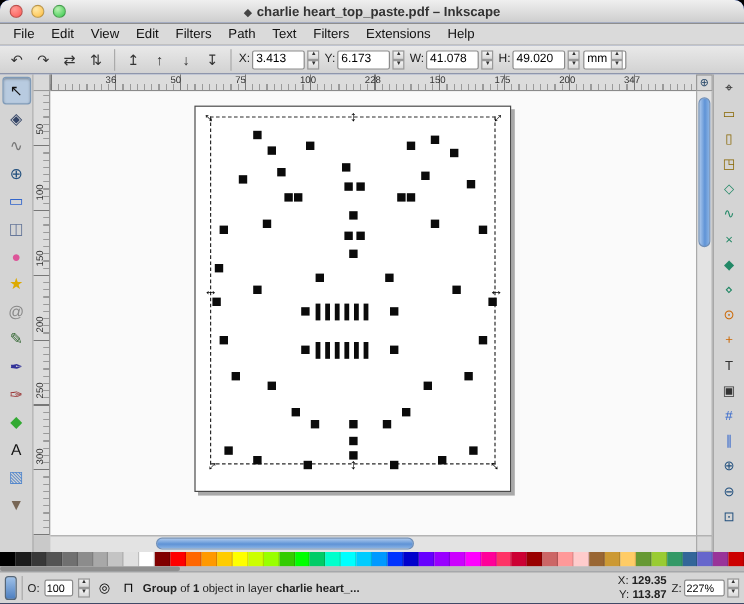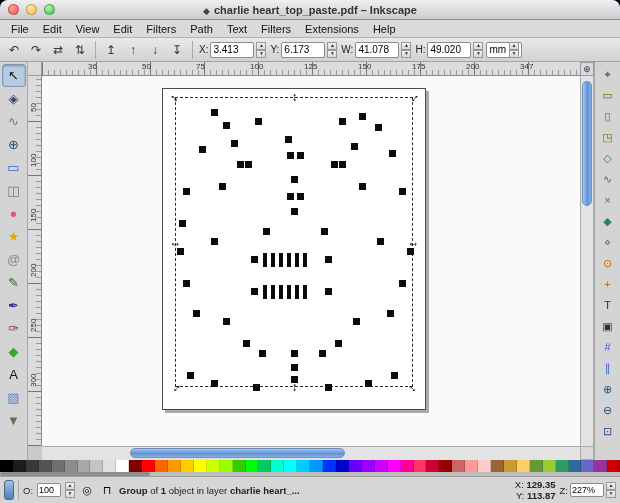--- a/index.html
+++ b/index.html
@@ -194,21 +194,21 @@
         <div class="tool" style="color: rgb(17, 17, 17);">A</div>
         <div class="tool" style="color: rgb(85, 136, 204);">▧</div>
         <div class="tool" style="color: rgb(119, 102, 85);">▼</div>
       </div>
     <div class="ruler-corner"></div>
     <div class="hruler" id="hruler">
         <span style="left: 46px;">36</span>
         <span style="left: 100px;">50</span>
         <span style="left: 154px;">75</span>
         <span style="left: 208px;">100</span>
-        <span style="left: 262px;">125</span>
+        <span style="left: 262px;">228</span>
         <span style="left: 316px;">150</span>
         <span style="left: 370px;">175</span>
         <span style="left: 424px;">200</span>
         <span style="left: 478px;">347</span>
       </div>
     <div class="vruler" id="vruler">
         <span style="top: 24px;">50</span>
         <span style="top: 79px;">100</span>
         <span style="top: 134px;">150</span>
         <span style="top: 189px;">200</span>

